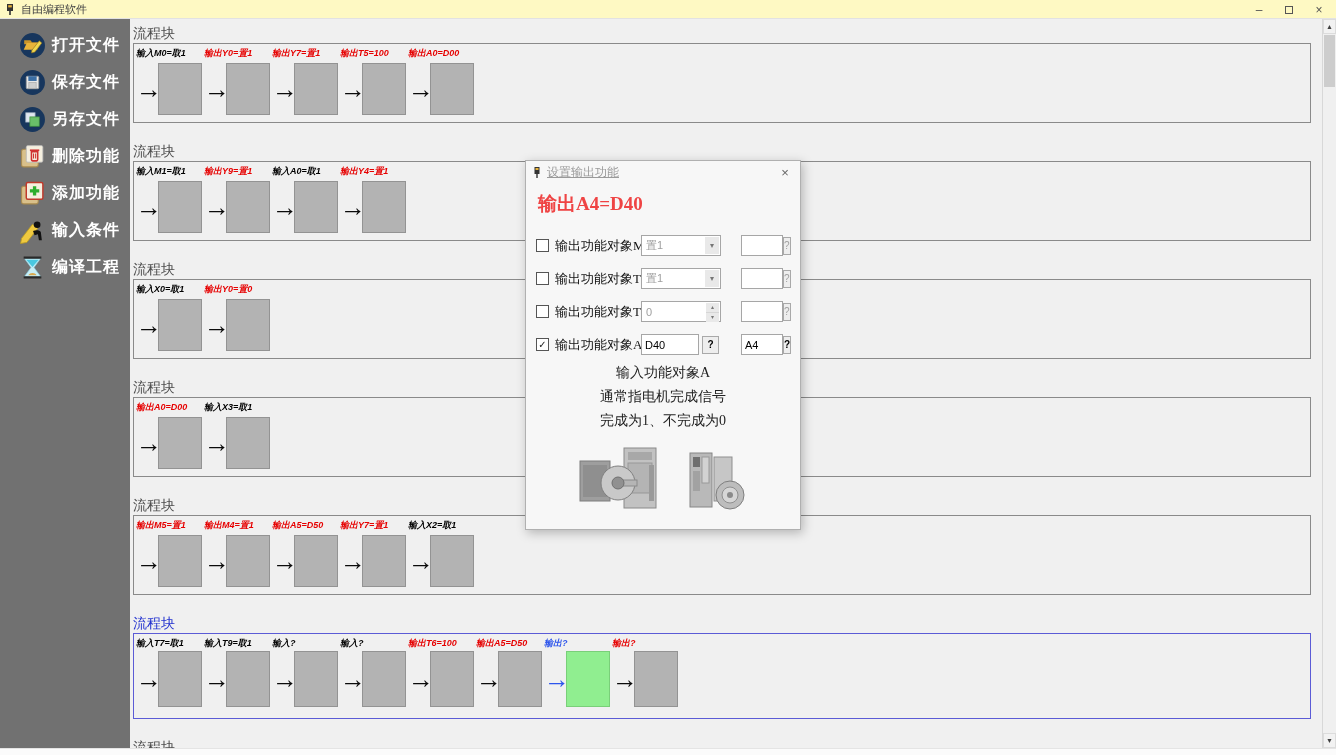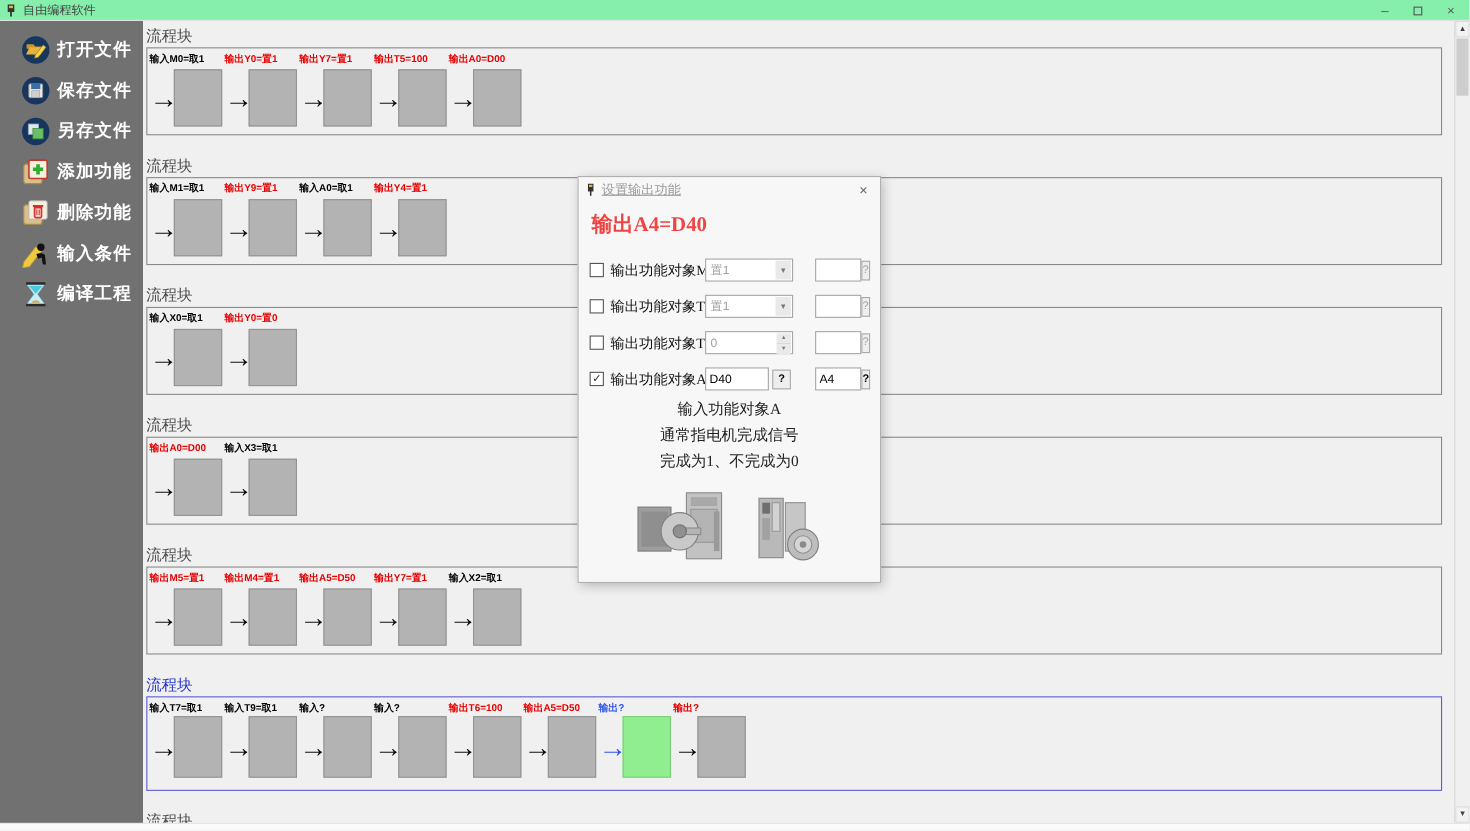--- a/index.html
+++ b/index.html
@@ -1,20 +1,20 @@
 <!DOCTYPE html>
 <html style="--accent-blue: #2d55ec; --label-red: #e60000; --block-gray: #b3b3b3; --block-green: #90ee90; --sidebar-gray: #717171;"><head>
 <meta charset="utf-8">
 <style>
   * { margin:0; padding:0; box-sizing:border-box; }
   html,body { width:1336px; height:755px; overflow:hidden; background:#f0f0f0;
     font-family:"Liberation Sans","DejaVu Sans",sans-serif; }
 
   
-  .titlebar { height:19px; background:#86efac; display:flex; align-items:center;
+  .titlebar { height:19px; background:#fef9c3; display:flex; align-items:center;
     padding-left:4px; border-bottom:1px solid #e2e2e2; position:relative; }
   .app-icon { width:12px; height:13px; margin-right:5px; display:inline-flex; }
   .app-icon svg { width:100%; height:100%; }
   .app-title { font-size:11px; color:#444; }
   .win-controls { position:absolute; right:2px; top:0; height:19px; display:flex; }
   .wc { width:30px; height:19px; display:flex; align-items:center; justify-content:center;
     font-size:12px; color:#555; cursor:default; }
   .restore-box { width:8px; height:8px; border:1px solid #555; display:inline-block; }
 
   
@@ -27,21 +27,21 @@
     font-family:"Liberation Serif","DejaVu Serif",serif; }
 
   .content { flex:1; padding:6px 0 0 3px; overflow:hidden; position:relative; background:#f0f0f0; }
 
   
   .flow-section { margin-bottom:20px; }
   .flow-title { font-size:14px; color:#4d4d4d; height:18px; line-height:18px;
     font-family:"Liberation Serif","DejaVu Serif",serif; }
   .flow-section.selected .flow-title { color:#2433cf; }
   .flow-box { border:1px solid #8a8a8a; height:80px; width:1178px; display:flex;
-    padding:3px 0 0 2px; background:#f0f0f0; }
+    padding:3px 0 0 2px; background:#f0f0f0;font-style:italic; }
   .flow-section.selected .flow-box { border-color:#5b5bd6; height:86px; }
   .step { width:68px; flex:none; }
   .step-label { font-size:9px; font-weight:bold; white-space:nowrap; height:13px;
     line-height:13px; overflow:visible; }
   .c-black { color:#000; } .c-red { color:var(--label-red,#e60000); } .c-blue { color:var(--accent-blue,#2d55ec); }
   .step-row { display:flex; align-items:center; height:58px; }
   .arrow { font-size:26px; font-weight:bold; width:22px; text-align:center; line-height:52px; flex:none; }
   .a-black { color:#0a0a0a; } .a-blue { color:var(--accent-blue,#2d55ec); }
   .block { width:44px; height:52px; flex:none; }
   .b-gray { background:var(--block-gray,#b3b3b3); border:1px solid #939393; }
@@ -148,37 +148,37 @@
             <rect x="6.5" y="6.5" width="9" height="9" fill="#dfe7ef" stroke="#99aabb" stroke-width="0.7"></rect>
             <rect x="10.5" y="10.5" width="9" height="9" fill="#69c069" stroke="#3f8f3f" stroke-width="0.7"></rect>
           </svg>
         </span>
         <span class="sb-label">另存文件</span>
       </div>
       <div class="sb-item">
         <span class="sb-icon">
           <svg viewBox="0 0 26 26">
             <rect x="2.5" y="6" width="16" height="17" rx="2" fill="#d9c08a" stroke="#a98b4f"></rect>
-            <rect x="7" y="2.5" width="16" height="16" rx="1.5" fill="#f5efdf" stroke="#c0392b" stroke-width="1.4"></rect>
-            <path d="M15 6 L15 15 M10.5 10.5 L19.5 10.5" stroke="#2eae2e" stroke-width="3.2"></path>
-          </svg>
-        </span>
-        <span class="sb-label">添加功能</span>
-      </div>
-      <div class="sb-item">
-        <span class="sb-icon">
-          <svg viewBox="0 0 26 26">
-            <rect x="2.5" y="6" width="16" height="17" rx="2" fill="#d9c08a" stroke="#a98b4f"></rect>
             <rect x="7" y="2.5" width="16" height="16" rx="1.5" fill="#f5efdf" stroke="#b5b5b5" stroke-width="0.8"></rect>
             <path d="M10.5 7 h9" stroke="#d03030" stroke-width="1.6"></path>
             <path d="M12 8.5 v7.5 a1.2 1.2 0 0 0 1.2 1.2 h3.6 a1.2 1.2 0 0 0 1.2-1.2 v-7.5 z" fill="none" stroke="#d03030" stroke-width="1.5"></path>
             <path d="M14 10 v5 M16 10 v5" stroke="#d03030"></path>
           </svg>
         </span>
         <span class="sb-label">删除功能</span>
+      </div>
+      <div class="sb-item">
+        <span class="sb-icon">
+          <svg viewBox="0 0 26 26">
+            <rect x="2.5" y="6" width="16" height="17" rx="2" fill="#d9c08a" stroke="#a98b4f"></rect>
+            <rect x="7" y="2.5" width="16" height="16" rx="1.5" fill="#f5efdf" stroke="#c0392b" stroke-width="1.4"></rect>
+            <path d="M15 6 L15 15 M10.5 10.5 L19.5 10.5" stroke="#2eae2e" stroke-width="3.2"></path>
+          </svg>
+        </span>
+        <span class="sb-label">添加功能</span>
       </div>
       <div class="sb-item">
         <span class="sb-icon">
           <svg viewBox="0 0 26 26">
             <path d="M2.5 20.5 L13 7 L18 11 L7.5 24.5 L1.5 25.5 Z" fill="#efc93f" stroke="#b89a23" stroke-width="0.8"></path>
             <circle cx="17.5" cy="7.5" r="3.2" fill="#111"></circle>
             <path d="M13.5 13.5 C16 12.3 20 12.5 21 14.5 L22 22.5 L19.2 22.5 L18.2 16.5 L15 17.5 Z" fill="#111"></path>
           </svg>
         </span>
         <span class="sb-label">输入条件</span>

